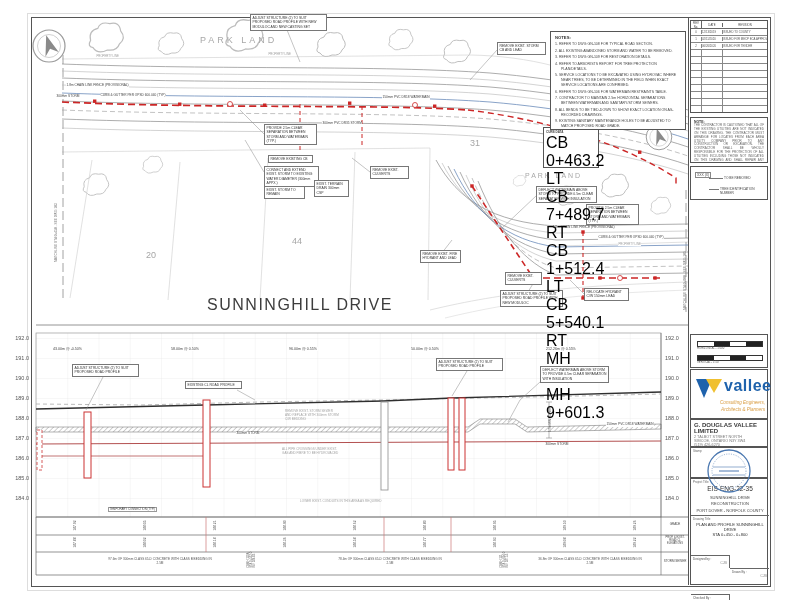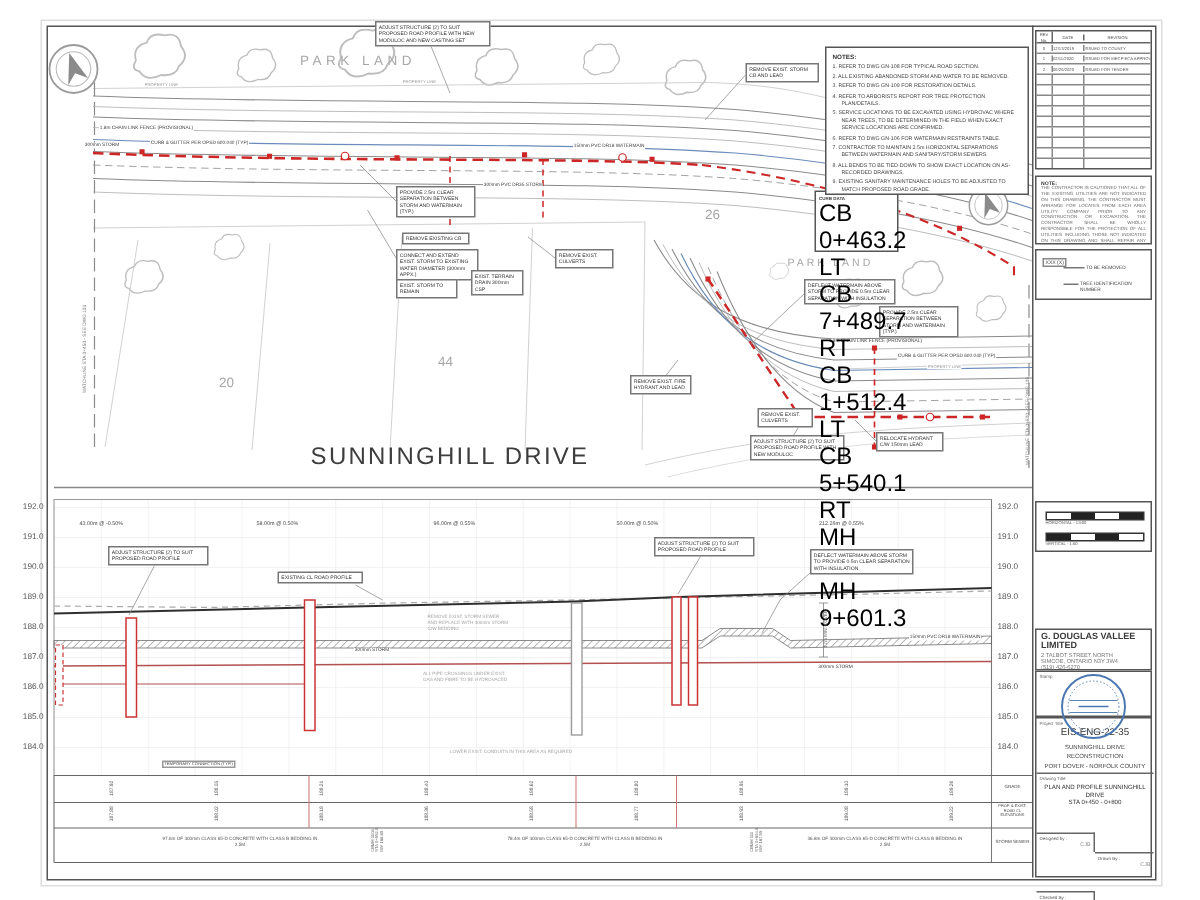--- a/index.html
+++ b/index.html
@@ -214,21 +214,21 @@
 
   <div class="a parkland" style="left:200px;top:35px;">PARK LAND</div>
   <div class="a parkland" style="left:525px;top:172px;font-size:7px;letter-spacing:2px;">PARK LAND</div>
 
   <div class="a lbl" style="left:96px;top:55px;font-size:2.8px;color:#999;">PROPERTY LINE</div>
   <div class="a lbl" style="left:268px;top:53px;font-size:2.8px;color:#999;">PROPERTY LINE</div>
   <div class="a lbl" style="left:618px;top:243px;font-size:2.8px;color:#999;">PROPERTY LINE</div>
 
   <div class="a parcel" style="left:146px;top:250px;">20</div>
   <div class="a parcel" style="left:292px;top:236px;">44</div>
-  <div class="a parcel" style="left:470px;top:138px;">26</div>
+  <div class="a parcel" style="left:470px;top:138px;">31</div>
 
   <div class="a vrot" style="left:54px;top:262px;">MATCHLINE STA 0+450 - SEE DWG 103</div>
   <div class="a vrot" style="left:683px;top:310px;">MATCHLINE STA 0+800 - SEE DWG 105</div>
 
   <div class="a lbl" style="left:66px;top:84px;">1.8m CHAIN LINK FENCE (PROVISIONAL)</div>
   <div class="a lbl" style="left:56px;top:95px;">300mm STORM</div>
   <div class="a lbl" style="left:100px;top:94px;">CURB &amp; GUTTER PER OPSD 600.040 (TYP)</div>
   <div class="a lbl" style="left:382px;top:96px;">150mm PVC DR18 WATERMAIN</div>
   <div class="a lbl" style="left:322px;top:122px;">300mm PVC DR35 STORM</div>
 
@@ -447,20 +447,29 @@
     <div class="a" style="left:6px;top:11px;font-size:2.8px;color:#555;">HORIZONTAL - 1:500</div>
     <div class="a" style="left:6px;top:20px;width:64px;height:3.5px;display:flex;border:.4px solid #333;">
       <div style="flex:1;background:#222;"></div>
         <div style="flex:1;background:#fff;"></div>
         <div style="flex:1;background:#222;"></div>
         <div style="flex:1;background:#fff;"></div>
     </div>
     <div class="a" style="left:6px;top:25px;font-size:2.8px;color:#555;">VERTICAL - 1:50</div>
   </div>
 
+  <div class="a panelbox" style="left:690px;top:369px;width:78px;height:50px;">
+    <svg class="a" style="left:5px;top:8px;" width="26" height="22" viewBox="0 0 26 22">
+      <polygon points="0,1 16,1 8,20" fill="#1e62ac"></polygon>
+      <polygon points="10,1 26,1 18,15" fill="#f0c030"></polygon>
+    </svg>
+    <div class="a" style="left:33px;top:7px;font-size:16px;font-weight:bold;color:#1e62ac;letter-spacing:.5px;">vallee</div>
+    <div class="a" style="left:0;top:30px;width:74px;text-align:right;font-size:4.6px;font-style:italic;color:#d89a3e;">Consulting Engineers,</div>
+    <div class="a" style="left:0;top:37px;width:74px;text-align:right;font-size:4.6px;font-style:italic;color:#d89a3e;">Architects &amp; Planners</div>
+  </div>
 
   <div class="a panelbox" style="left:690px;top:419px;width:78px;height:28px;padding:2px 3px;">
     <div style="font-size:6px;font-weight:bold;color:#3a3a3a;">G. DOUGLAS VALLEE LIMITED</div>
     <div style="font-size:3.8px;color:#777;margin-top:1px;">2 TALBOT STREET NORTH</div>
     <div style="font-size:3.8px;color:#777;">SIMCOE, ONTARIO N3Y 3W4</div>
     <div style="font-size:3.8px;color:#777;">(519) 426-6270</div>
   </div>
 
   <div class="a panelbox" style="left:690px;top:447px;width:78px;height:31px;">
     <div class="a" style="left:2px;top:1px;font-size:3px;color:#666;">Stamp</div>

